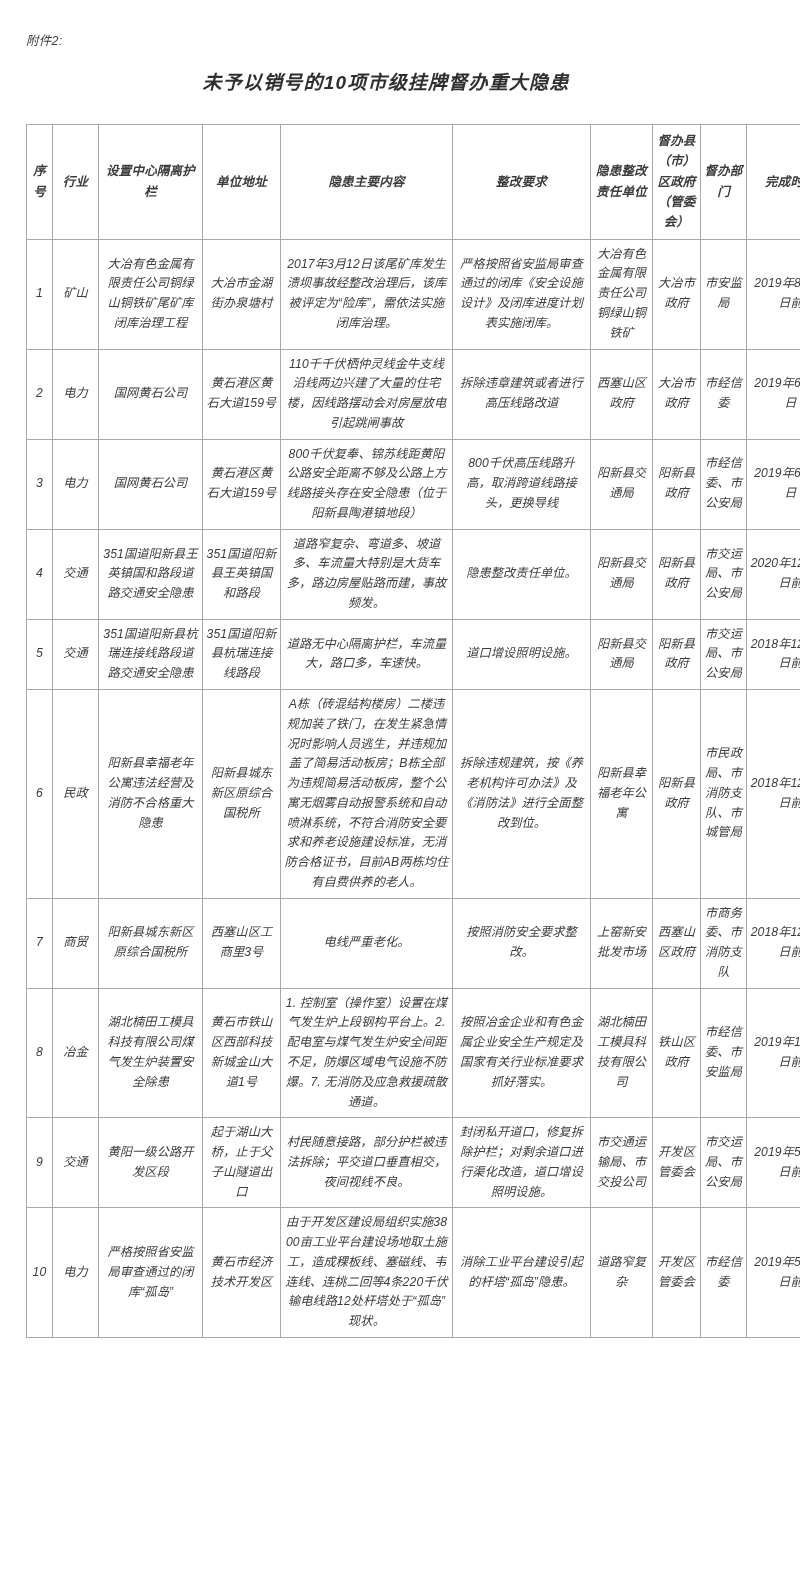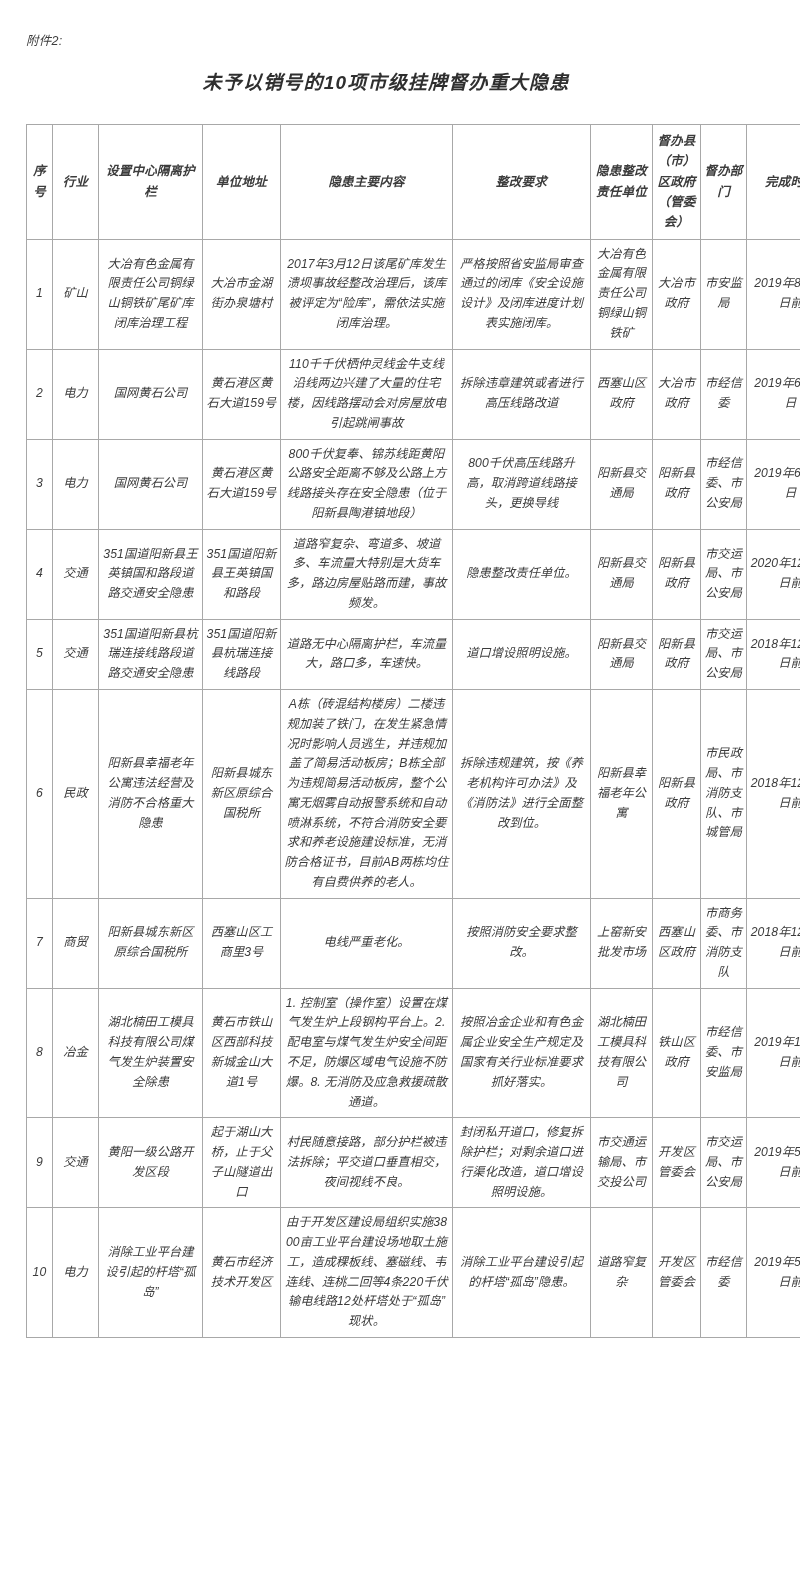--- a/index.html
+++ b/index.html
@@ -210,21 +210,21 @@
             <td>上窑新安批发市场</td>
             <td>西塞山区政府</td>
             <td>市商务委、市消防支队</td>
             <td class="deadline">2018年12月31日前</td>
           </tr>
           <tr>
             <td class="idx">8</td>
             <td class="ind">冶金</td>
             <td>湖北楠田工模具科技有限公司煤气发生炉装置安全除患</td>
             <td>黄石市铁山区西部科技新城金山大道1号</td>
-            <td class="content-cell">1. 控制室（操作室）设置在煤气发生炉上段钢构平台上。2. 配电室与煤气发生炉安全间距不足，防爆区域电气设施不防爆。8. 无消防及应急救援疏散通道。</td>
+            <td class="content-cell">1. 控制室（操作室）设置在煤气发生炉上段钢构平台上。2. 配电室与煤气发生炉安全间距不足，防爆区域电气设施不防爆。7. 无消防及应急救援疏散通道。</td>
             <td>按照冶金企业和有色金属企业安全生产规定及国家有关行业标准要求抓好落实。</td>
             <td>湖北楠田工模具科技有限公司</td>
             <td>铁山区政府</td>
             <td>市经信委、市安监局</td>
             <td class="deadline">2019年1月10日前</td>
           </tr>
           <tr>
             <td class="idx">9</td>
             <td class="ind">交通</td>
             <td>黄阳一级公路开发区段</td>
@@ -232,21 +232,21 @@
             <td class="content-cell">村民随意接路，部分护栏被违法拆除；平交道口垂直相交，夜间视线不良。</td>
             <td>封闭私开道口，修复拆除护栏；对剩余道口进行渠化改造，道口增设照明设施。</td>
             <td>市交通运输局、市交投公司</td>
             <td>开发区管委会</td>
             <td>市交运局、市公安局</td>
             <td class="deadline">2019年5月31日前</td>
           </tr>
           <tr>
             <td class="idx">10</td>
             <td class="ind">电力</td>
-            <td>消除工业平台建设引起的杆塔“孤岛”</td>
+            <td>严格按照省安监局审查通过的闭库“孤岛”</td>
             <td>黄石市经济技术开发区</td>
             <td class="content-cell">由于开发区建设局组织实施3800亩工业平台建设场地取土施工，造成稞板线、塞磁线、韦连线、连桃二回等4条220千伏输电线路12处杆塔处于“孤岛”现状。</td>
             <td>消除工业平台建设引起的杆塔“孤岛”隐患。</td>
             <td>道路窄复杂</td>
             <td>开发区管委会</td>
             <td>市经信委</td>
             <td class="deadline">2019年5月31日前</td>
           </tr>
         </tbody>
     </table>

